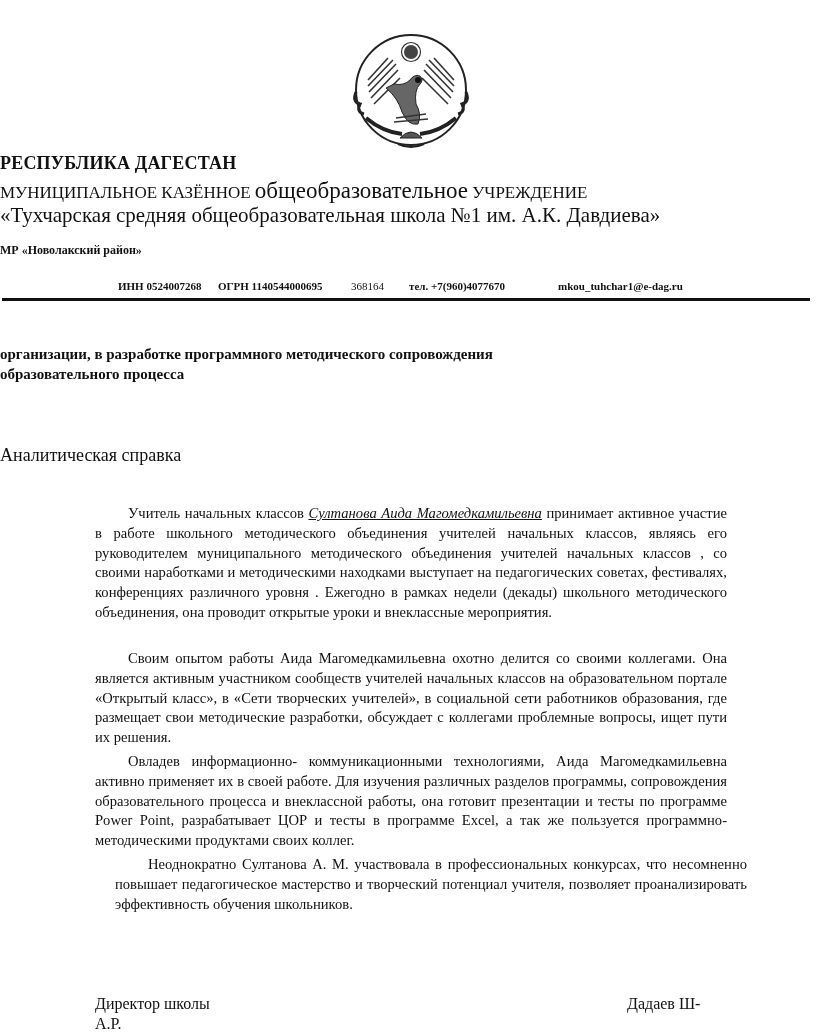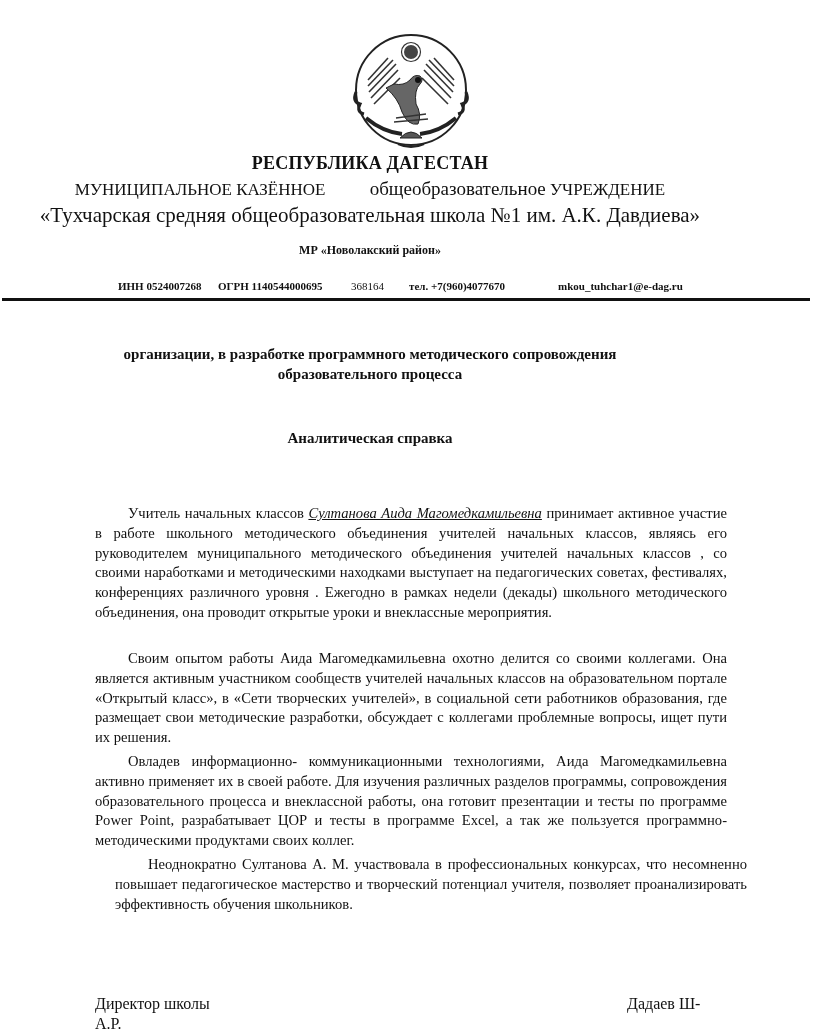--- a/index.html
+++ b/index.html
@@ -1,32 +1,32 @@
 <!DOCTYPE html>
 <html><head>
 <meta charset="utf-8">
 <style>
   html, body { margin: 0; padding: 0; background: #ffffff; }
   body {
     width: 816px; height: 1035px; position: relative; overflow: hidden;
     font-family: "Liberation Serif", "DejaVu Serif", serif; color: #111111;
   }
   .emblem { position: absolute; left: 338px; top: 28px; width: 146px; height: 122px; }
-  .center { position: absolute; left: 0; width: 740px; text-align: center; }
+  .center { position: absolute; left: 0; width: 740px; text-align: left; }
   .h-republic { top: 153px; font-size: 18px; font-weight: bold; letter-spacing: 0.2px; }
   .h-municipal { top: 178px; font-size: 17px; }
-  .h-municipal .big { font-size: 19px; margin-left: 40px; }
+  .h-municipal .big { font-size: 23px; }
   .h-school { top: 203px; font-size: 21px; }
   .h-district { top: 243px; font-size: 12px; font-weight: bold; }
   .contacts { position: absolute; top: 280px; left: 118px; font-size: 11px; font-weight: bold; white-space: nowrap; }
   .contacts span { position: absolute; top: 0; white-space: nowrap; }
   .contacts .zip { font-weight: normal; }
   .rule { position: absolute; left: 2px; width: 808px; top: 298px; height: 3px; background: #111; }
   .title-block { top: 344px; font-size: 15px; font-weight: bold; line-height: 20px; }
-  .subtitle { top: 430px; font-size: 15px; font-weight: bold; }
+  .subtitle { top: 445px; font-size: 18px; font-weight: normal; }
   .body-text {
     position: absolute; left: 95px; width: 632px; font-size: 14.6px; line-height: 19.8px;
     text-align: justify;
   }
   .body-text p { margin: 0; text-indent: 33px; }
   .p1 { top: 504px; }
   .p2 { top: 649px; }
   .p3 { top: 752px; }
   .p4 { top: 855px; margin-left: 20px; }
   .name-em { font-weight: normal; font-style: italic; text-decoration: underline; }

